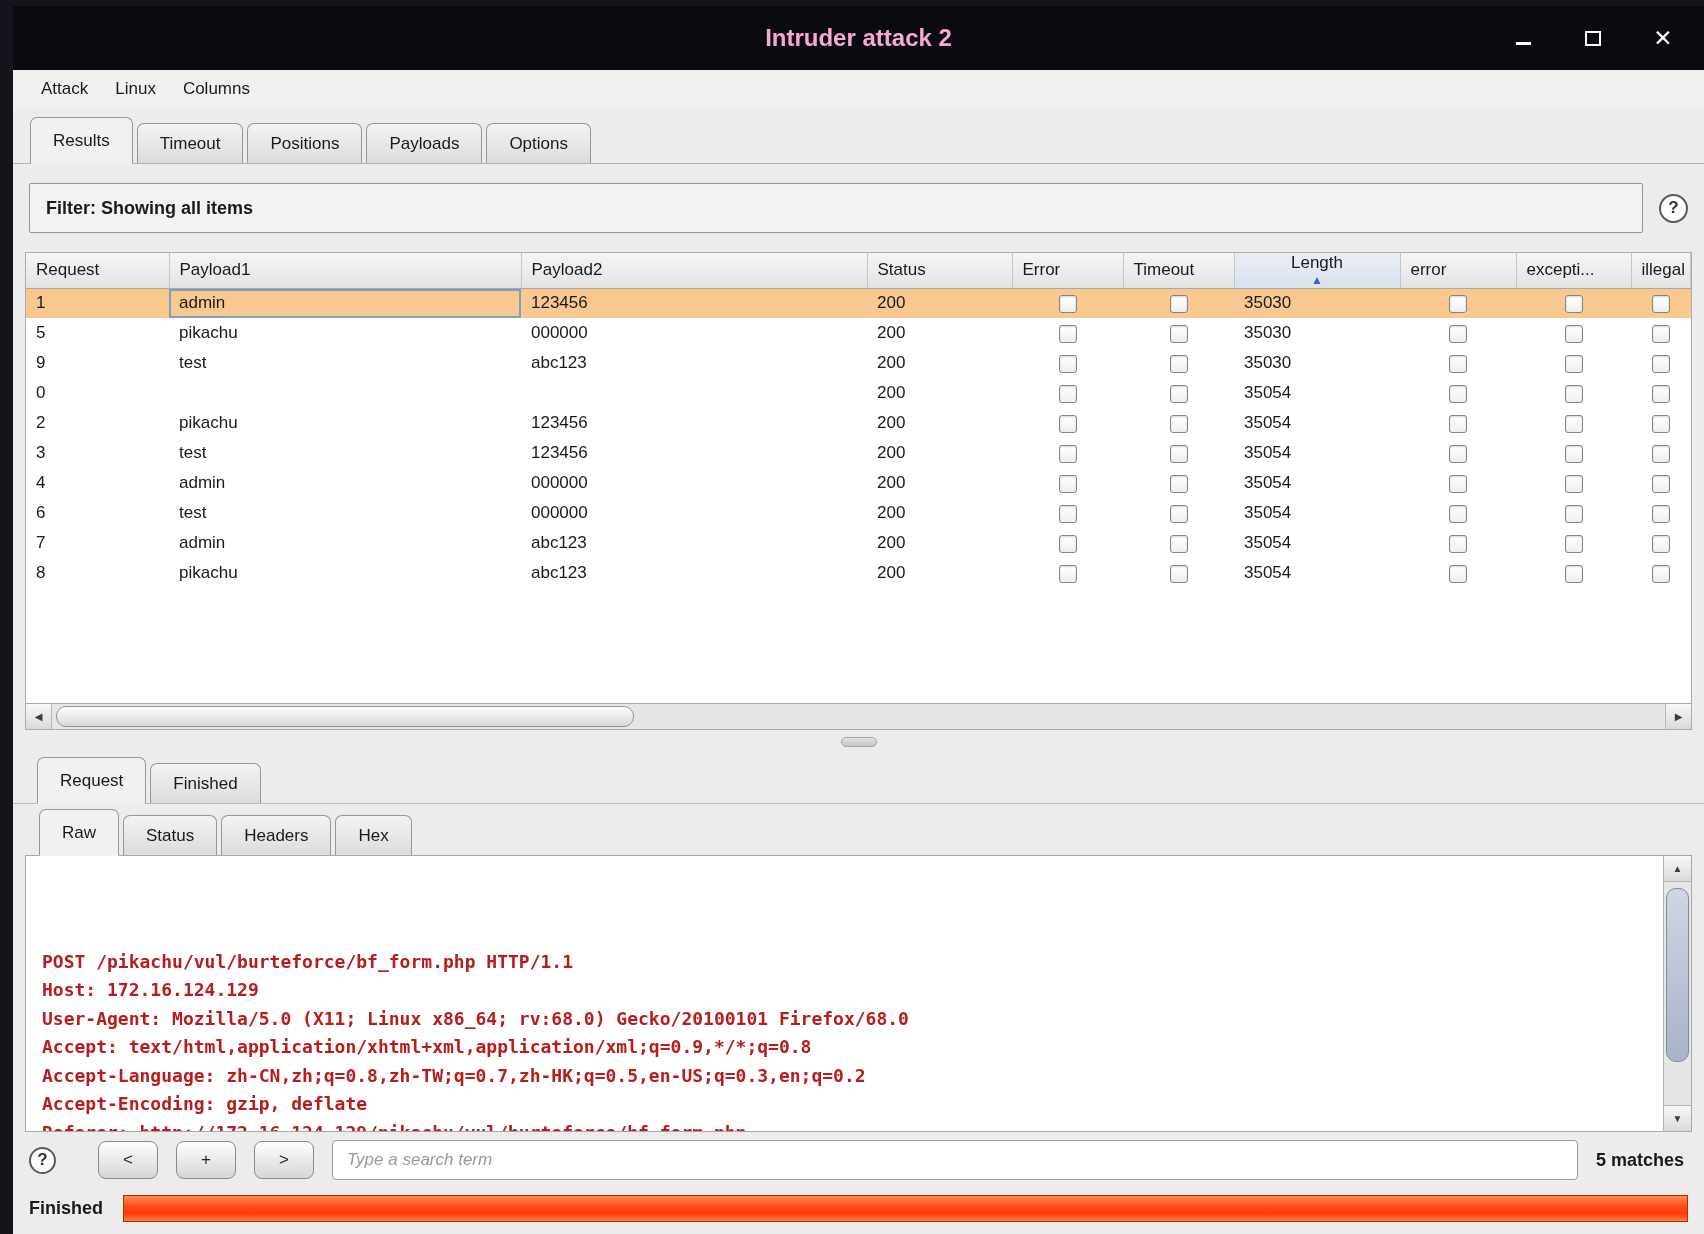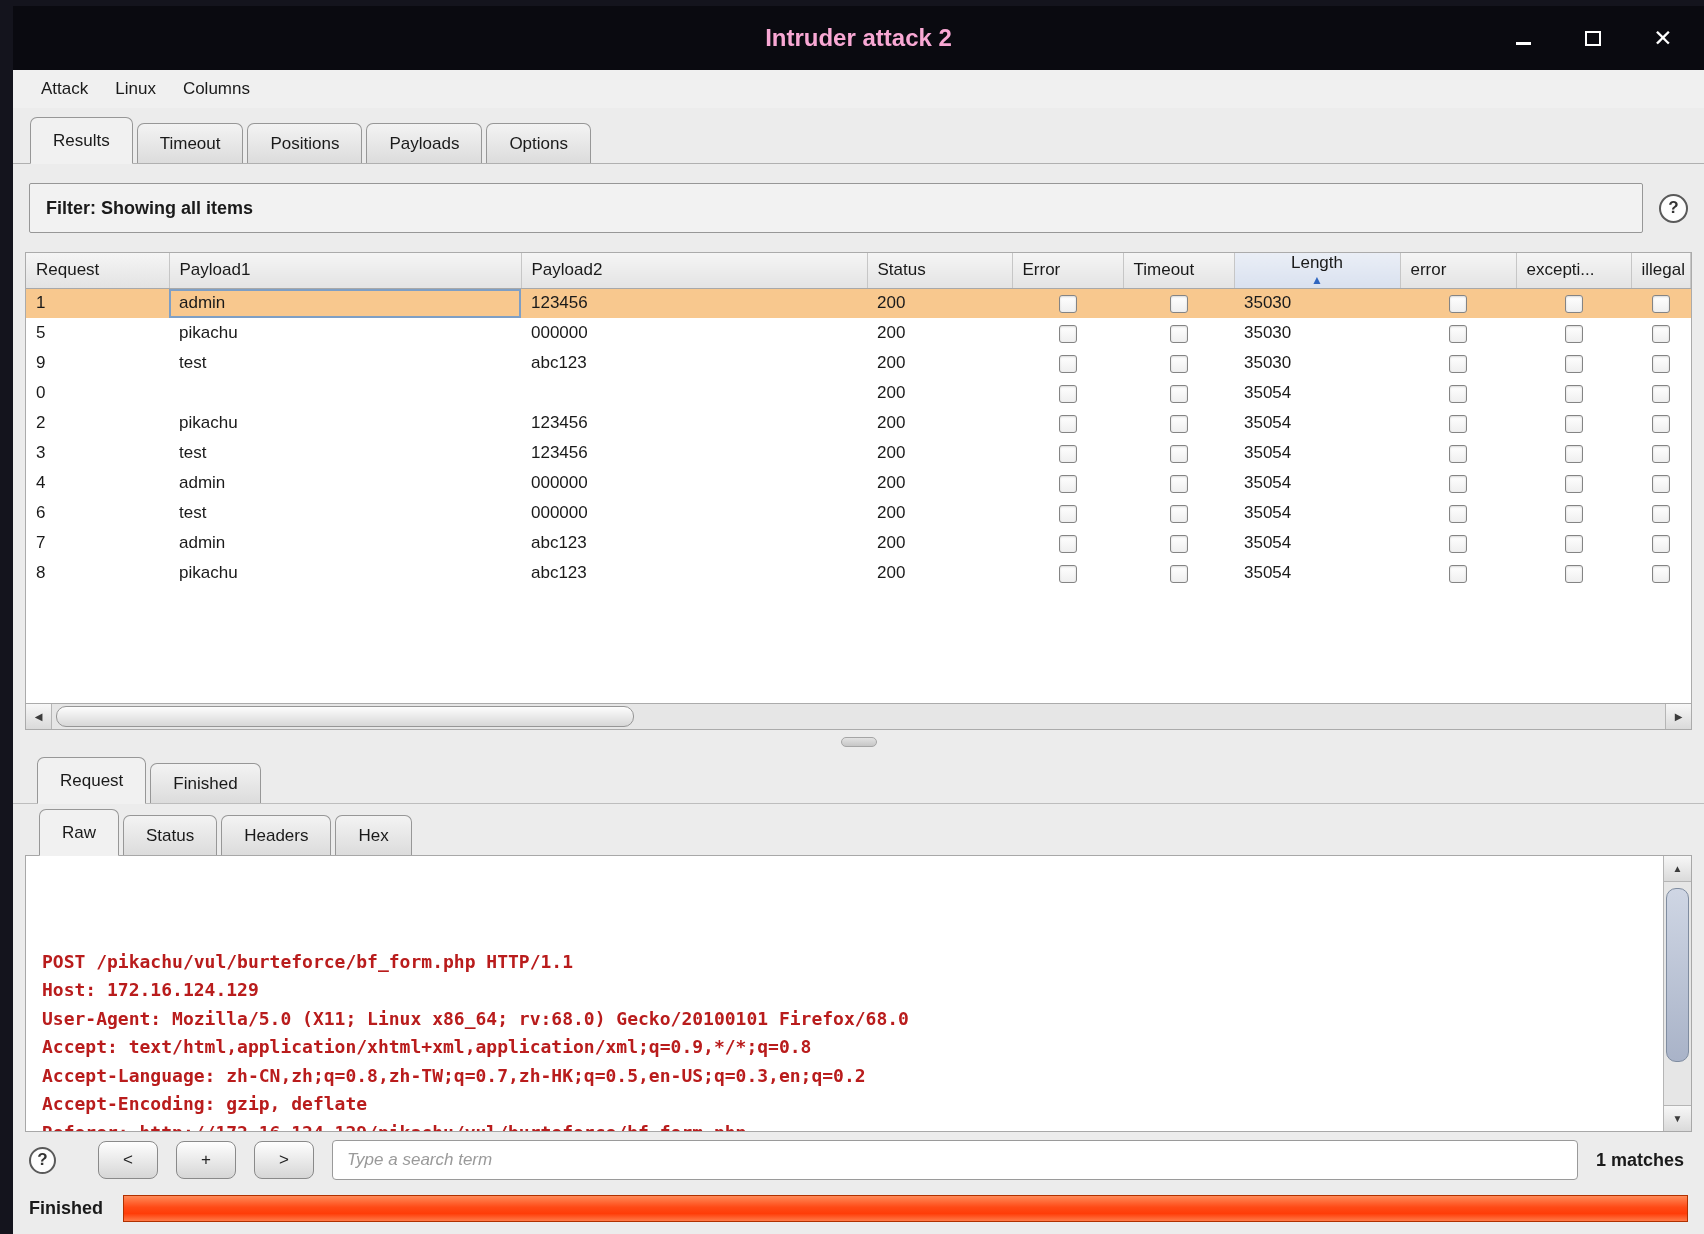--- a/index.html
+++ b/index.html
@@ -364,21 +364,21 @@
       <div class="sbtn" style="border-bottom:none">▼</div>
     </div>
   </div>
 
   <div class="search-row">
     <div class="help-circle small">?</div>
     <button class="nav-btn">&lt;</button>
     <button class="nav-btn">+</button>
     <button class="nav-btn">&gt;</button>
     <input class="search-input" placeholder="Type a search term" style="">
-    <div class="matches">1 matches</div>
+    <div class="matches">5 matches</div>
   </div>
 
   <div class="status-row">
     <span class="status-label">Finished</span>
     <div class="progress">
       <div class="progress-fill"></div>
     </div>
   </div>
 
 </div>

